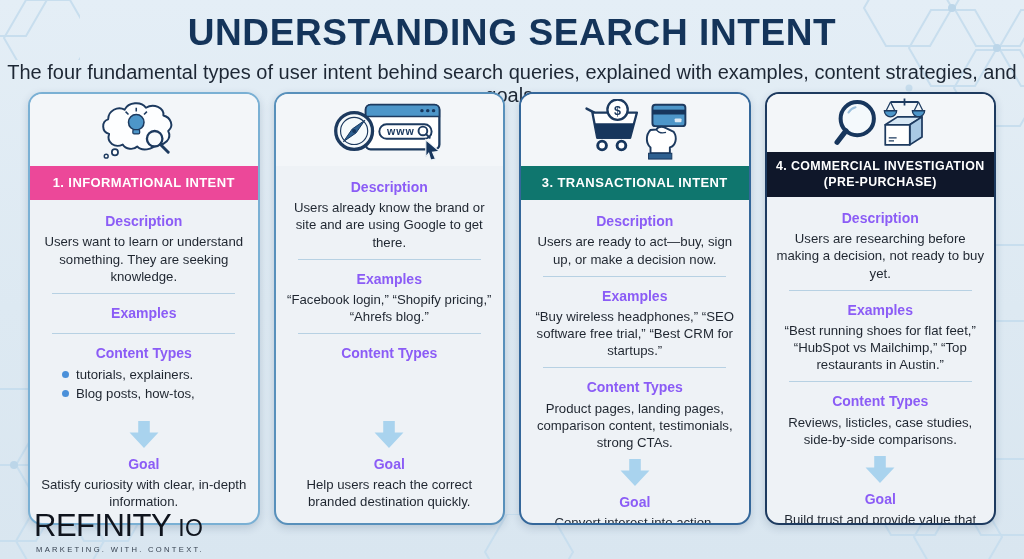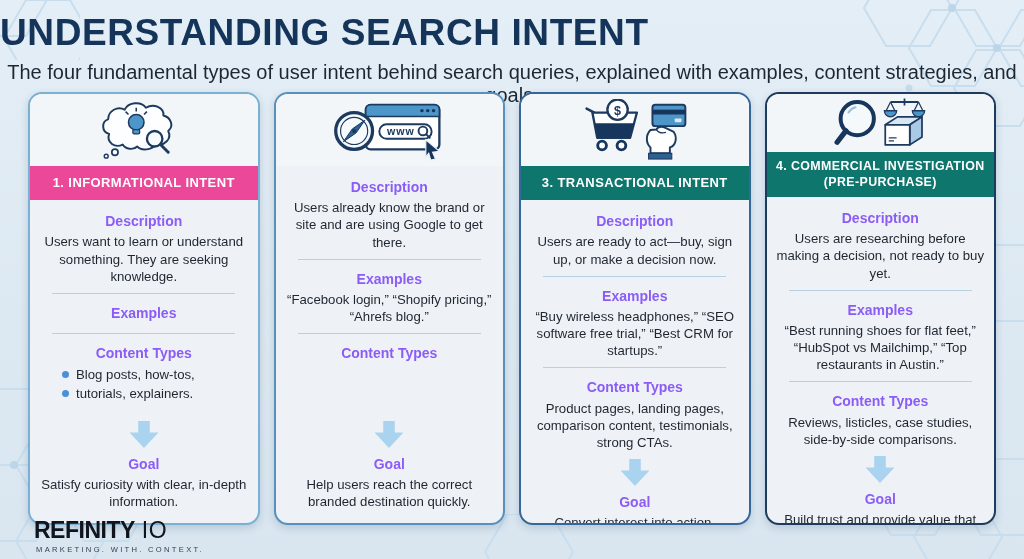--- a/index.html
+++ b/index.html
@@ -6,21 +6,21 @@
   html,body { width:1024px; height:559px; }
   body {
     font-family:"Liberation Sans", sans-serif;
     background:linear-gradient(180deg,#e4eef6 0%,#dde9f2 55%,#d9e6f0 100%);
     position:relative; overflow:hidden;
   }
   .deco { position:absolute; z-index:0; pointer-events:none; }
   .stage { position:relative; z-index:1; width:100%; height:100%; }
 
   .page-title {
-    text-align:left; padding-top:12px;
+    text-align:center; padding-top:12px;
     font-size:37px; font-weight:800; letter-spacing:.6px;
     color:#14345a;
   }
   .page-subtitle {
     text-align:center; margin-top:7px;
     font-size:20px; color:#1d2734;
   }
 
   .cards {
     position:absolute; left:28px; right:28px; top:92px; bottom:34px;
@@ -50,21 +50,21 @@
   .sec-title { font-size:14px; font-weight:bold; color:#8b5cf6; margin:2px 0 3px; }
   .divider { height:1px; background:#b7d1e3; width:88%; margin:8px auto; flex:none; }
   .bullets { list-style:none; text-align:left; padding-left:22px; margin-top:1px; }
   .bullets li { display:flex; align-items:flex-start; margin-bottom:2px; }
   .dot { width:7px; height:7px; border-radius:50%; flex:none; margin:5px 7px 0 0; }
   .spacer { flex:1; min-height:4px; }
   .arrow-wrap { margin:4px auto 5px; flex:none; line-height:0; }
 
   .brand { position:absolute; left:34px; bottom:5px; z-index:2; }
   .brand-line { display:flex; align-items:baseline; gap:7px; color:#0f141d; }
-  .brand-primary { font-size:23px; font-weight:700; letter-spacing:-.5px; }
+  .brand-primary { font-size:31px; font-weight:400; letter-spacing:-.5px; }
   .brand-secondary { font-size:23px; font-weight:300; letter-spacing:.5px; }
   .brand-tagline { font-size:7.6px; letter-spacing:2.3px; color:#333e4c; margin-top:1px; margin-left:2px; }
 
   svg text { font-family:"Liberation Sans", sans-serif; }
 </style>
 </head>
 <body>
 
 <svg class="deco" style="right:-20px; top:-30px;" width="200" height="190">
   <defs>
@@ -132,25 +132,25 @@
       <div class="card-body">
         <div class="sec-title">Description</div>
         <div>Users want to learn or understand something. They are seeking knowledge.</div>
         <div class="divider"></div>
         <div class="sec-title">Examples</div>
         <div class="divider"></div>
         <div class="sec-title">Content Types</div>
         <ul class="bullets">
           <li>
               <span class="dot" style="background-color: rgb(74, 144, 217);"></span>
-              <span>Blog posts, how-tos,</span>
+              <span>tutorials, explainers.</span>
             </li>
           <li>
               <span class="dot" style="background-color: rgb(74, 144, 217);"></span>
-              <span>tutorials, explainers.</span>
+              <span>Blog posts, how-tos,</span>
             </li>
         </ul>
         <div class="spacer"></div>
         <div class="arrow-wrap">
           <svg width="36" height="27" viewBox="0 0 36 28">
               <polygon points="12,0 24,0 24,12 33,12 18,28 3,12 12,12" fill="#a9d3ee"></polygon>
             </svg>
         </div>
         <div class="sec-title">Goal</div>
         <div>Satisfy curiosity with clear, in-depth information.</div>
@@ -248,21 +248,21 @@
           <polygon points="62,34 76,25 104,25 90,34" fill="#d7e7f4" stroke="#1d3a5f" stroke-width="2" stroke-linejoin="round"></polygon>
           <polygon points="90,34 104,25 104,48 90,57" fill="#a9c9e4" stroke="#1d3a5f" stroke-width="2" stroke-linejoin="round"></polygon>
           <polygon points="62,34 90,34 90,57 62,57" fill="#ffffff" stroke="#1d3a5f" stroke-width="2" stroke-linejoin="round"></polygon>
           <line x1="66" y1="49" x2="75" y2="49" stroke="#1d3a5f" stroke-width="1.5"></line>
           <line x1="66" y1="52.5" x2="72" y2="52.5" stroke="#1d3a5f" stroke-width="1.5"></line>
           <circle cx="30" cy="27" r="19" fill="#f4f9fc" stroke="#17365d" stroke-width="4.6"></circle>
           <path d="M20 20 a13 13 0 0 1 8 -6" fill="none" stroke="#9cc0dd" stroke-width="2.4" stroke-linecap="round"></path>
           <line x1="17" y1="41" x2="7" y2="54" stroke="#17365d" stroke-width="6" stroke-linecap="round"></line>
         </svg>
       </div>
-      <div class="card-header small" style="background-color: #0f766e;">4. COMMERCIAL INVESTIGATION (PRE-PURCHASE)</div>
+      <div class="card-header small" style="background-color: #0f172a;">4. COMMERCIAL INVESTIGATION (PRE-PURCHASE)</div>
       <div class="card-body">
         <div class="sec-title">Description</div>
         <div>Users are researching before making a decision, not ready to buy yet.</div>
         <div class="divider"></div>
         <div class="sec-title">Examples</div>
         <div>“Best running shoes for flat feet,” “HubSpot vs Mailchimp,” “Top restaurants in Austin.”</div>
         <div class="divider"></div>
         <div class="sec-title">Content Types</div>
         <div>Reviews, listicles, case studies, side-by-side comparisons.</div>
         <div class="spacer"></div>

